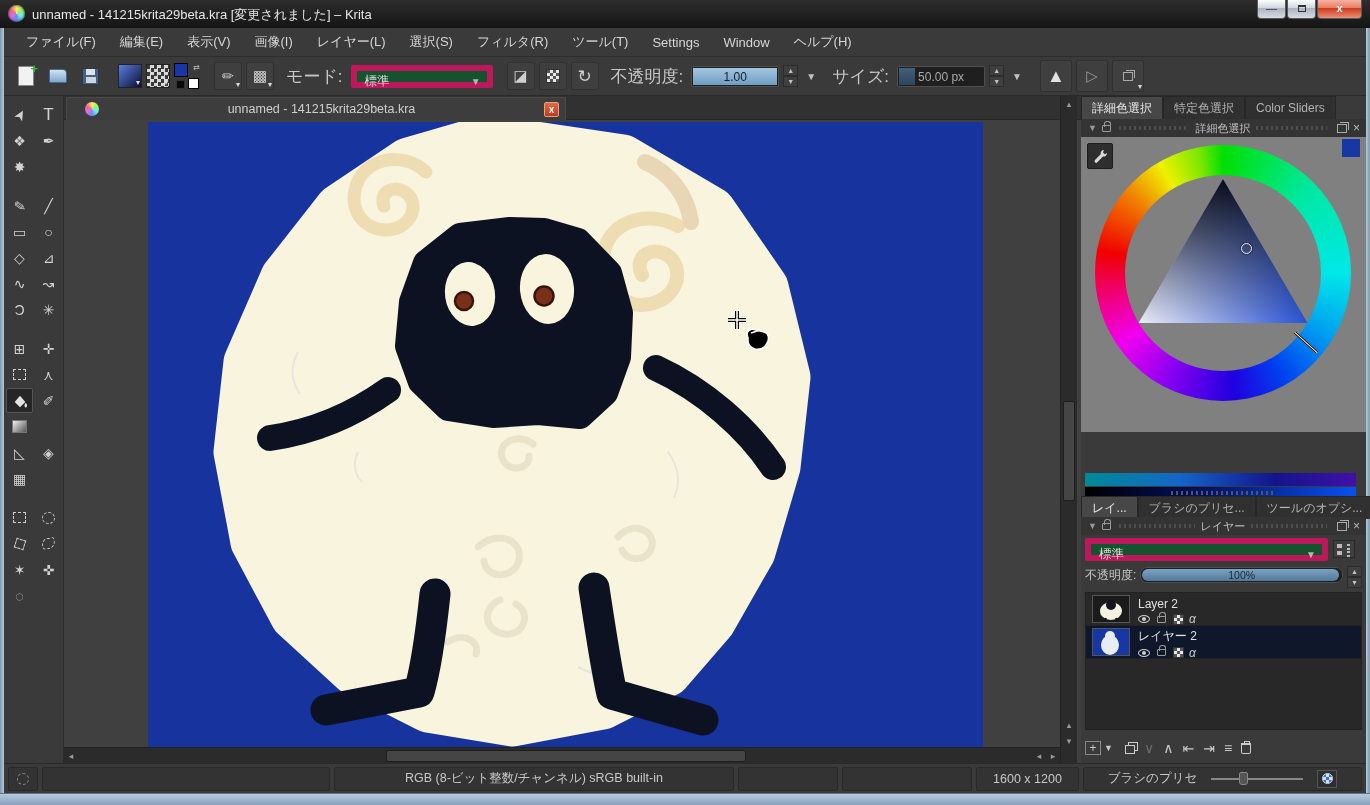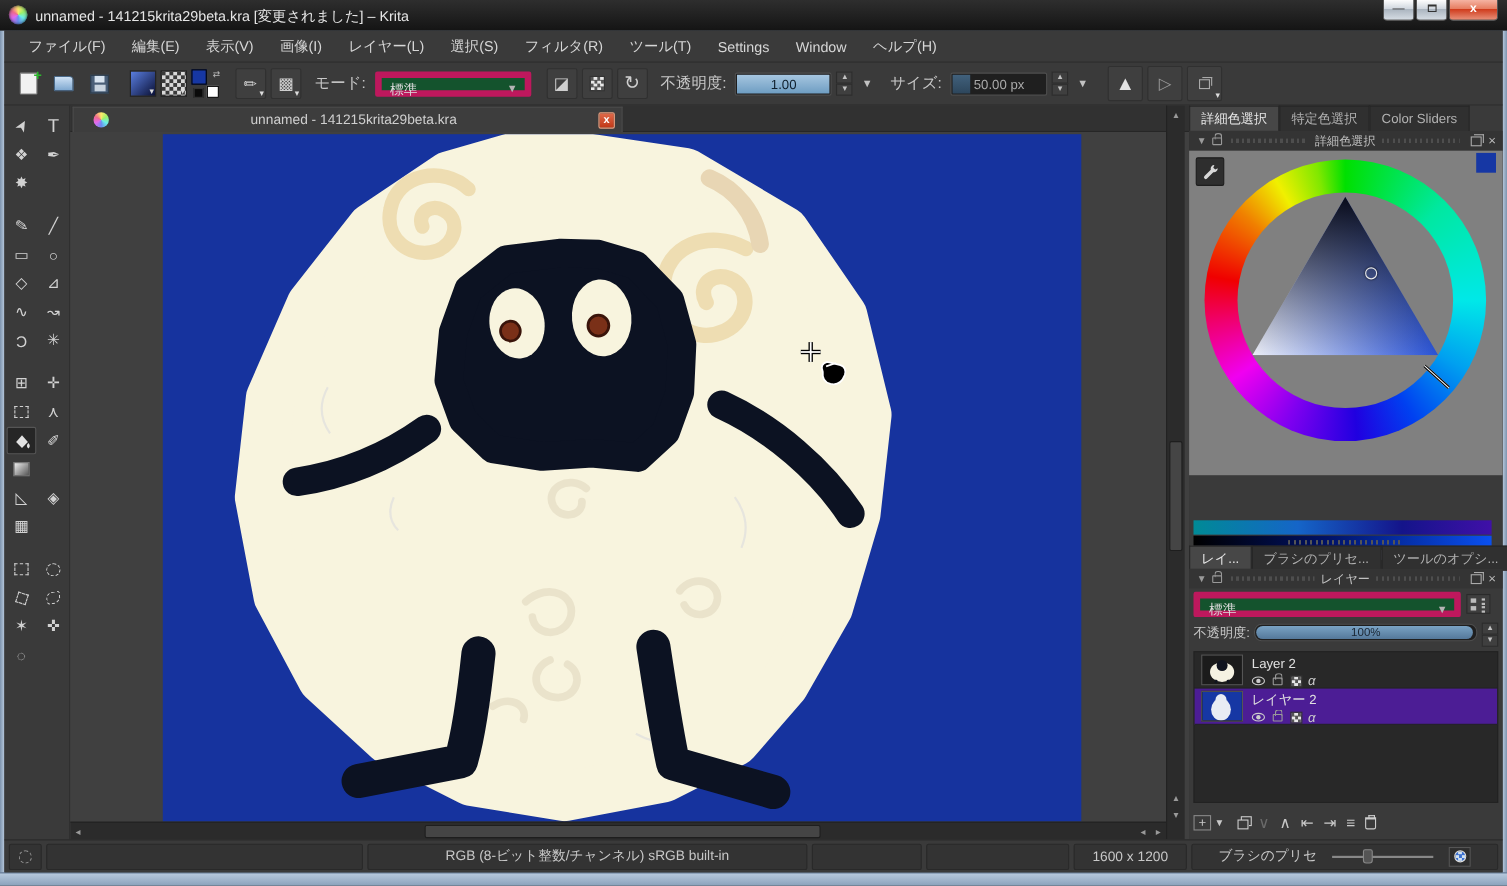--- a/index.html
+++ b/index.html
@@ -34,21 +34,21 @@
     border-bottom:1px solid #2c2c2c; display:flex; align-items:center; padding-left:10px; }
   .menu-item { color:#d6d6d6; font-size:13px; padding:4px 12px; }
 
   
   .toolbar { position:absolute; left:0; top:29px; width:1362px; height:39px; background:#3a3a3a;
     border-bottom:1px solid #2a2a2a; display:flex; align-items:center; padding-left:8px; gap:4px; }
   .tbtn { width:28px; height:28px; background:#3f3f3f; border:1px solid #303030; border-radius:2px;
     display:flex; align-items:center; justify-content:center; position:relative; color:#cfcfcf; font-size:15px; }
   .tbtn.flat { border-color:transparent; background:transparent; }
   .tsep { width:6px; }
-  .tlabel { color:#c8c8c8; font-size:14px; margin:0 4px 0 8px; white-space:nowrap; }
+  .tlabel { color:#c8c8c8; font-size:17px; margin:0 4px 0 8px; white-space:nowrap; }
   .combo { position:relative; width:142px; height:23px; background:#14532d; border:6px solid #be185d;
     color:#dcdcdc; font-size:12.5px; line-height:21px; padding-left:8px; border-radius:2px; }
   .combo .arr { position:absolute; right:6px; top:0; color:#b5b5b5; font-size:10px; line-height:21px; }
   .tslider { position:relative; width:88px; height:21px; background:#1f1f1f; border:1px solid #4e4e4e; border-radius:2px; overflow:hidden; }
   .tslider .fill { position:absolute; left:1px; top:1px; bottom:1px; background:linear-gradient(#a6c6e0,#6e9dc2); }
   .tslider .val { position:absolute; inset:0; text-align:center; font-size:12px; line-height:20px; color:#10202e; }
   .tslider.dim .fill { background:linear-gradient(#41617c,#2d465c); }
   .tslider.dim .val { color:#a9a9a9; }
   .spin { display:flex; flex-direction:column; width:15px; height:22px; }
   .spin span { flex:1; background:#3f3f3f; border:1px solid #2c2c2c; color:#c2c2c2; font-size:7px;
@@ -162,21 +162,21 @@
   .lslider .fill { position:absolute; left:1px; top:1px; bottom:1px; width:98%; border-radius:6px;
     background:linear-gradient(#7aa3c4,#54789a); }
   .lslider .val { position:absolute; inset:0; text-align:center; font-size:10.5px; line-height:15px; color:#1a2633; }
 
   .layerlist { position:absolute; left:4px; top:496px; width:277px; height:138px; background:#282828; border:1px solid #222; }
   .lrow { position:relative; height:33px; display:flex; align-items:center; padding-left:6px; border-bottom:1px solid #222; }
   .lrow .thumb { width:38px; height:28px; border:1px solid #555; background:#1b1b1b; }
   .lrow .meta { margin-left:8px; }
   .lrow .lname { color:#e0e0e0; font-size:12px; }
   .lrow .licons { display:flex; gap:5px; margin-top:2px; align-items:center; }
-  .lrow.sel { background:#4c1d95; }
+  .lrow.sel { background:#0f172a; }
   .eye-ic { width:12px; height:8px; border:1px solid #ccc; border-radius:50%; position:relative; }
   .eye-ic::before { content:""; position:absolute; left:3px; top:1px; width:4px; height:4px; border-radius:50%; background:#ccc; }
   .checker-ic { width:11px; height:11px; background:conic-gradient(#e8e8e8 25%,#555 0 50%,#e8e8e8 0 75%,#555 0); background-size:6px 6px; border:1px solid #333; }
   .alpha-ic { color:#ccc; font-size:12px; font-style:italic; line-height:10px; }
 
   .layerbtns { position:absolute; left:4px; top:640px; width:277px; height:24px; display:flex; align-items:center; gap:9px; color:#c8c8c8; }
   .lbtn { font-size:14px; display:flex; align-items:center; }
   .lbtn.box { border:1px solid #888; width:16px; height:14px; justify-content:center; font-size:12px; line-height:12px; }
   .lbtn.dim { color:#6a6a6a; }
   .dup-ic { width:10px; height:9px; border:1px solid #ccc; box-shadow:3px -3px 0 -1px #3a3a3a, 3px -3px 0 0 #ccc; margin:3px 0 0 3px; }

